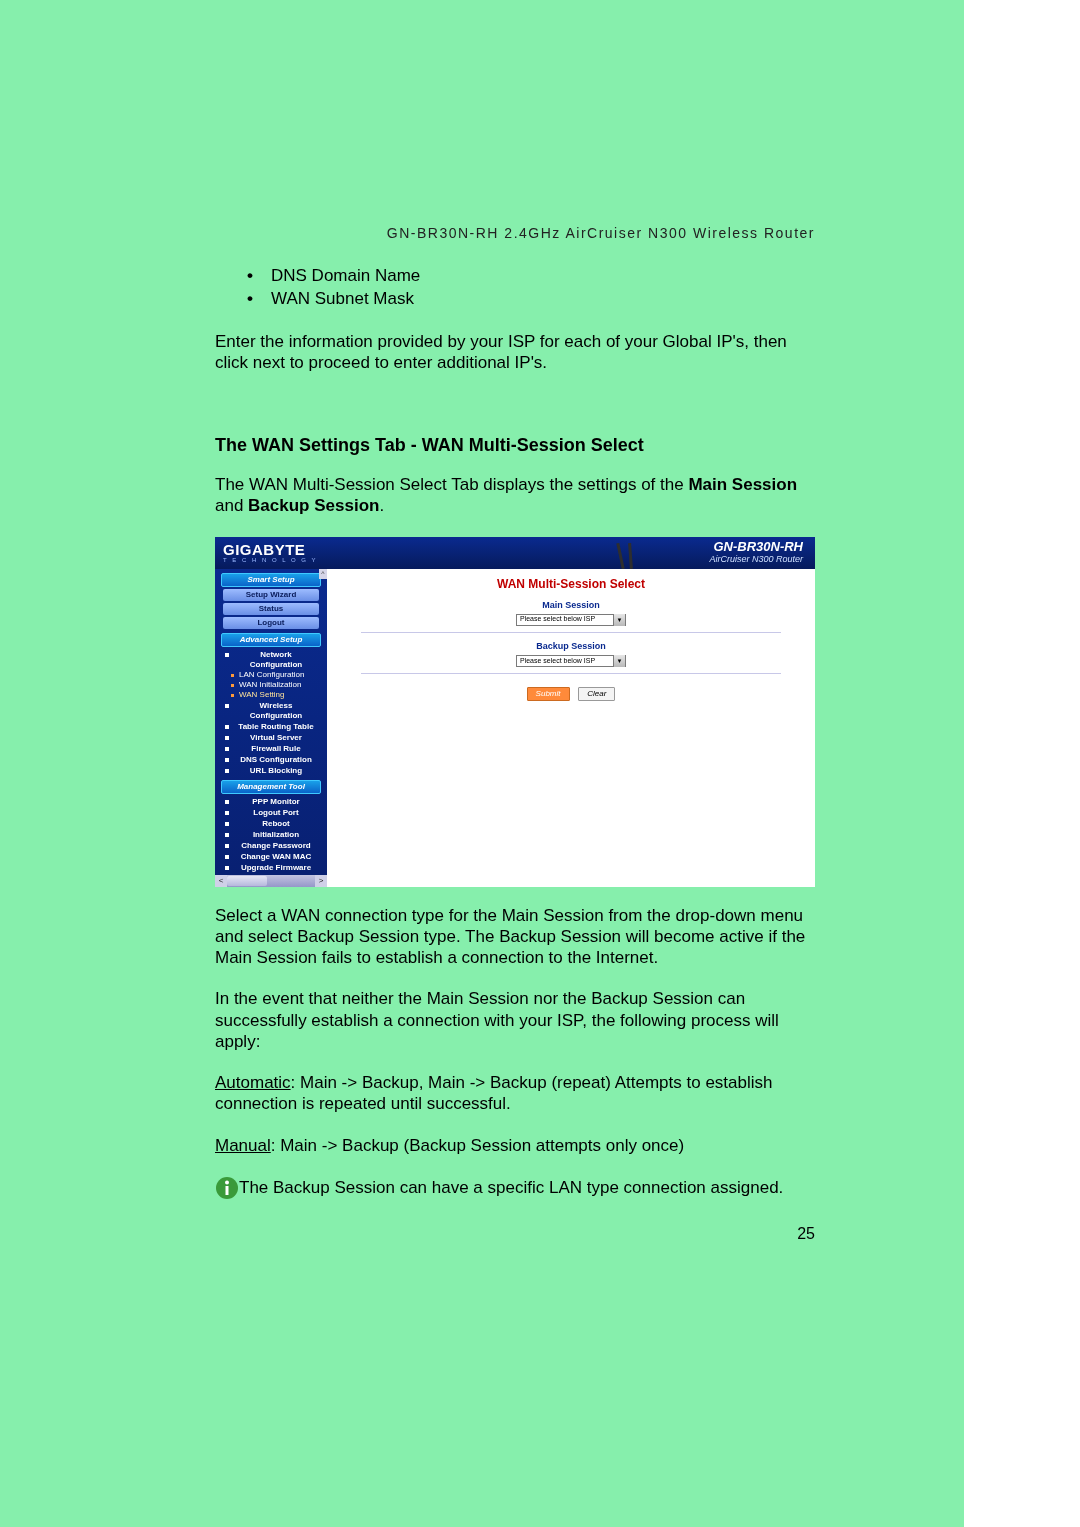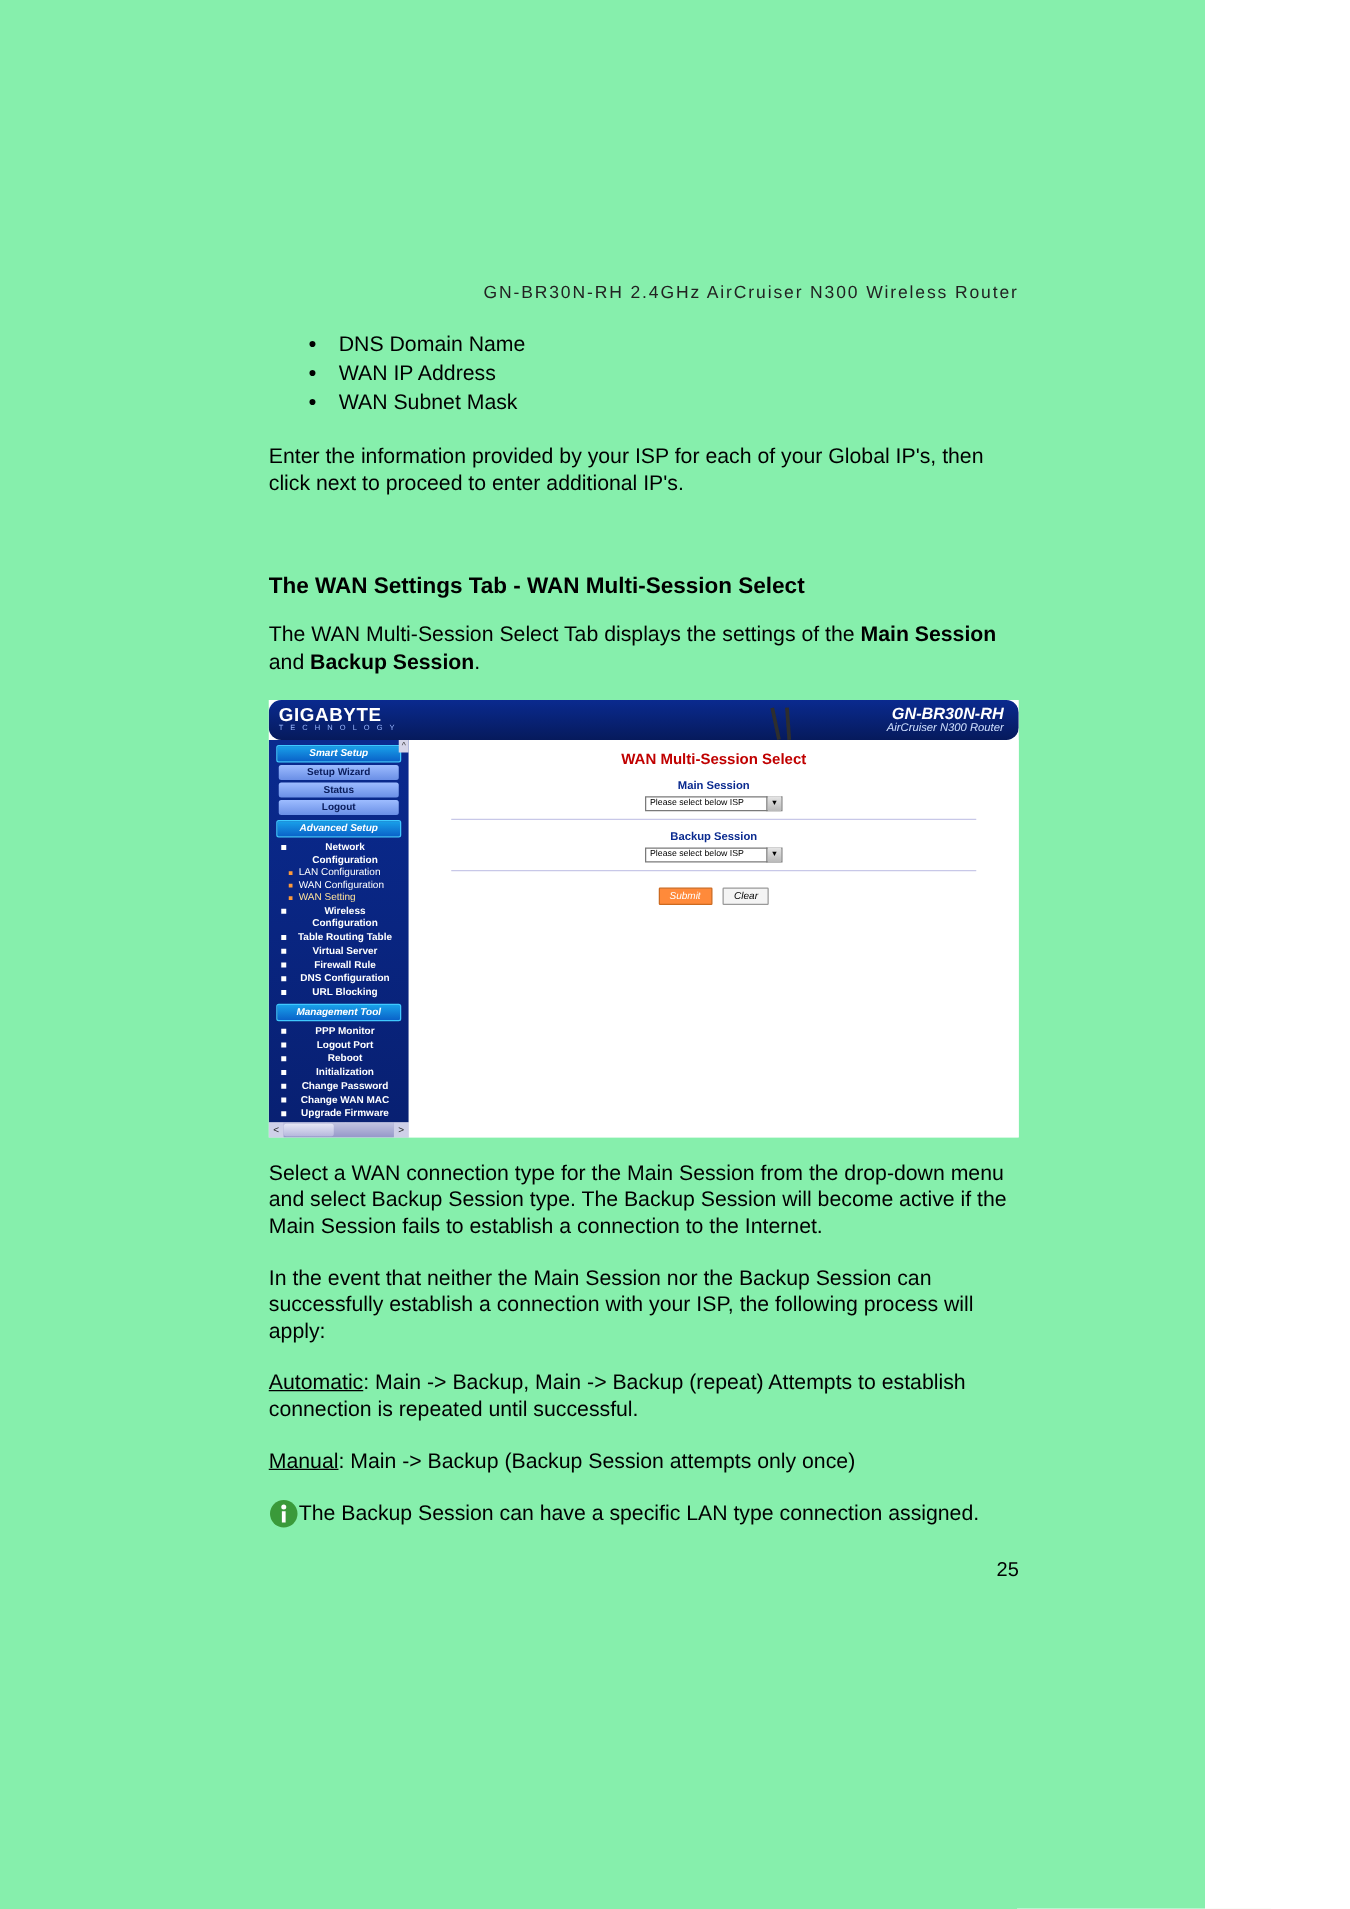--- a/index.html
+++ b/index.html
@@ -86,21 +86,20 @@
   .shot .topbar {
     position: absolute;
     left: 0; top: 0;
     width: 100%; height: 32px;
     background: linear-gradient(#0a2a8f, #061a5c);
     display: flex;
     align-items: center;
     justify-content: space-between;
     box-sizing: border-box;
     padding: 0 12px 0 8px;
-    border-radius: 10px;
   }
   .shot .logo-group {
     display: flex;
     flex-direction: column;
     line-height: 1;
   }
   .shot .logo-text {
     color: #fff;
     font-weight: bold;
     font-size: 15px;
@@ -321,21 +320,20 @@
 </head>
 <body>
 
 <div class="page">
   <div class="content">
 
     <div class="header-line">GN-BR30N-RH  2.4GHz  AirCruiser  N300  Wireless  Router</div>
 
     <ul class="top-list">
       <li>DNS Domain Name</li>
-      <li>WAN IP Address</li>
       <li>WAN Subnet Mask</li>
     </ul>
 
     <div class="para">Enter the information provided by your ISP for each of your Global IP's, then click next to proceed to enter additional IP's.</div>
 
     <h2 class="section-heading">The WAN Settings Tab - WAN Multi-Session Select</h2>
 
     <div class="para">
       <span>The WAN Multi-Session Select Tab displays the settings of the </span><span class="bold">Main Session</span><span> and </span><span class="bold">Backup Session</span><span>.</span>
     </div>
@@ -356,21 +354,21 @@
       <div class="sidebar">
         <div class="scroll-up">^</div>
         <div class="cat">Smart Setup</div>
         <div class="btn-row">Setup Wizard</div>
         <div class="btn-row">Status</div>
         <div class="btn-row">Logout</div>
         <div class="cat">Advanced Setup</div>
         <div class="side-group">
           <div class="side-heading">Network Configuration</div>
           <div class="side-sub">LAN Configuration</div>
-          <div class="side-sub">WAN Configuration</div>
+          <div class="side-sub">WAN Initialization</div>
           <div class="side-sub active">WAN Setting</div>
           <div class="side-heading">Wireless Configuration</div>
           <div class="side-heading">Table Routing Table</div>
           <div class="side-heading">Virtual Server</div>
           <div class="side-heading">Firewall Rule</div>
           <div class="side-heading">DNS Configuration</div>
           <div class="side-heading">URL Blocking</div>
         </div>
         <div class="cat">Management Tool</div>
         <div class="side-group">

